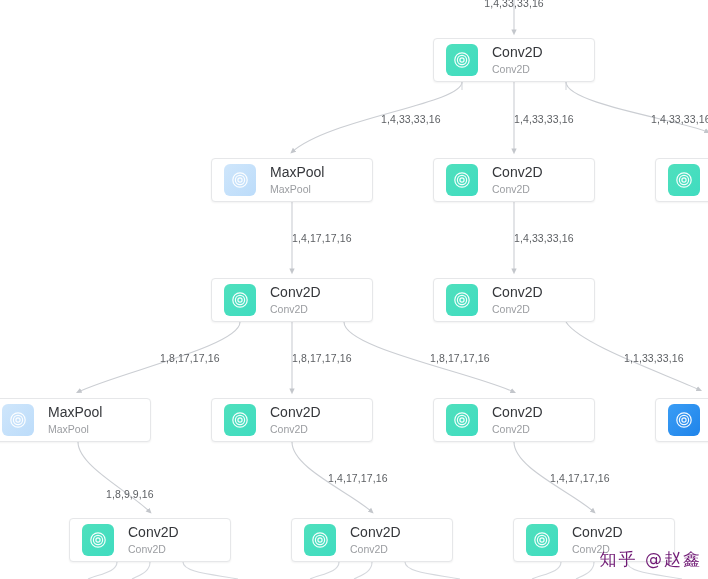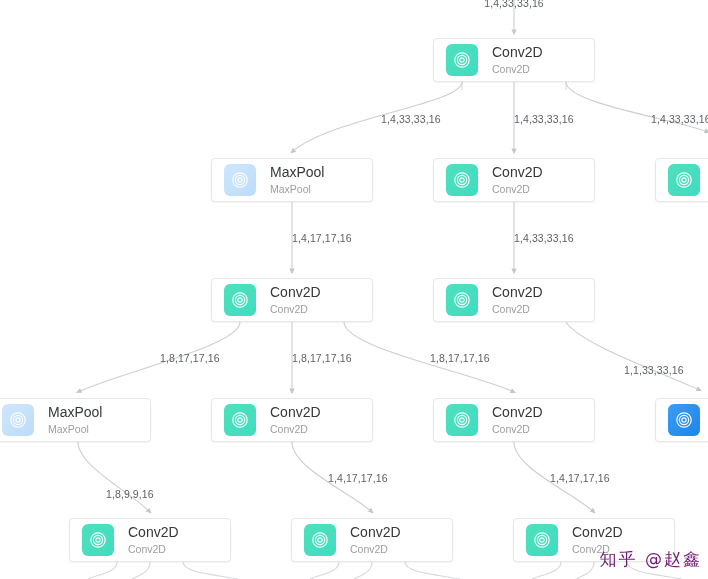--- a/index.html
+++ b/index.html
@@ -324,19 +324,19 @@
 
   <span class="edge-label" id="lbl-l0" style="top: -3px; left: 514px; transform: translateX(-50%);">1,4,33,33,16</span>
   <span class="edge-label" id="lbl-l1" style="top: 113px; left: 381px;">1,4,33,33,16</span>
   <span class="edge-label" id="lbl-l2" style="top: 113px; left: 514px;">1,4,33,33,16</span>
   <span class="edge-label" id="lbl-l3" style="top: 113px; left: 651px;">1,4,33,33,16</span>
   <span class="edge-label" id="lbl-l4" style="top: 232px; left: 292px;">1,4,17,17,16</span>
   <span class="edge-label" id="lbl-l5" style="top: 232px; left: 514px;">1,4,33,33,16</span>
   <span class="edge-label" id="lbl-l6" style="top: 352px; left: 160px;">1,8,17,17,16</span>
   <span class="edge-label" id="lbl-l7" style="top: 352px; left: 292px;">1,8,17,17,16</span>
   <span class="edge-label" id="lbl-l8" style="top: 352px; left: 430px;">1,8,17,17,16</span>
-  <span class="edge-label" id="lbl-l9" style="top: 364px; left: 624px;">1,1,33,33,16</span>
+  <span class="edge-label" id="lbl-l9" style="top: 352px; left: 624px;">1,1,33,33,16</span>
   <span class="edge-label" id="lbl-l10" style="top: 472px; left: 106px; margin-top: 16px;">1,8,9,9,16</span>
   <span class="edge-label" id="lbl-l11" style="top: 472px; left: 328px;">1,4,17,17,16</span>
   <span class="edge-label" id="lbl-l12" style="top: 472px; left: 550px;">1,4,17,17,16</span>
 
   <div class="watermark">知乎 @赵鑫</div>
 </div>
 
 </body></html>

